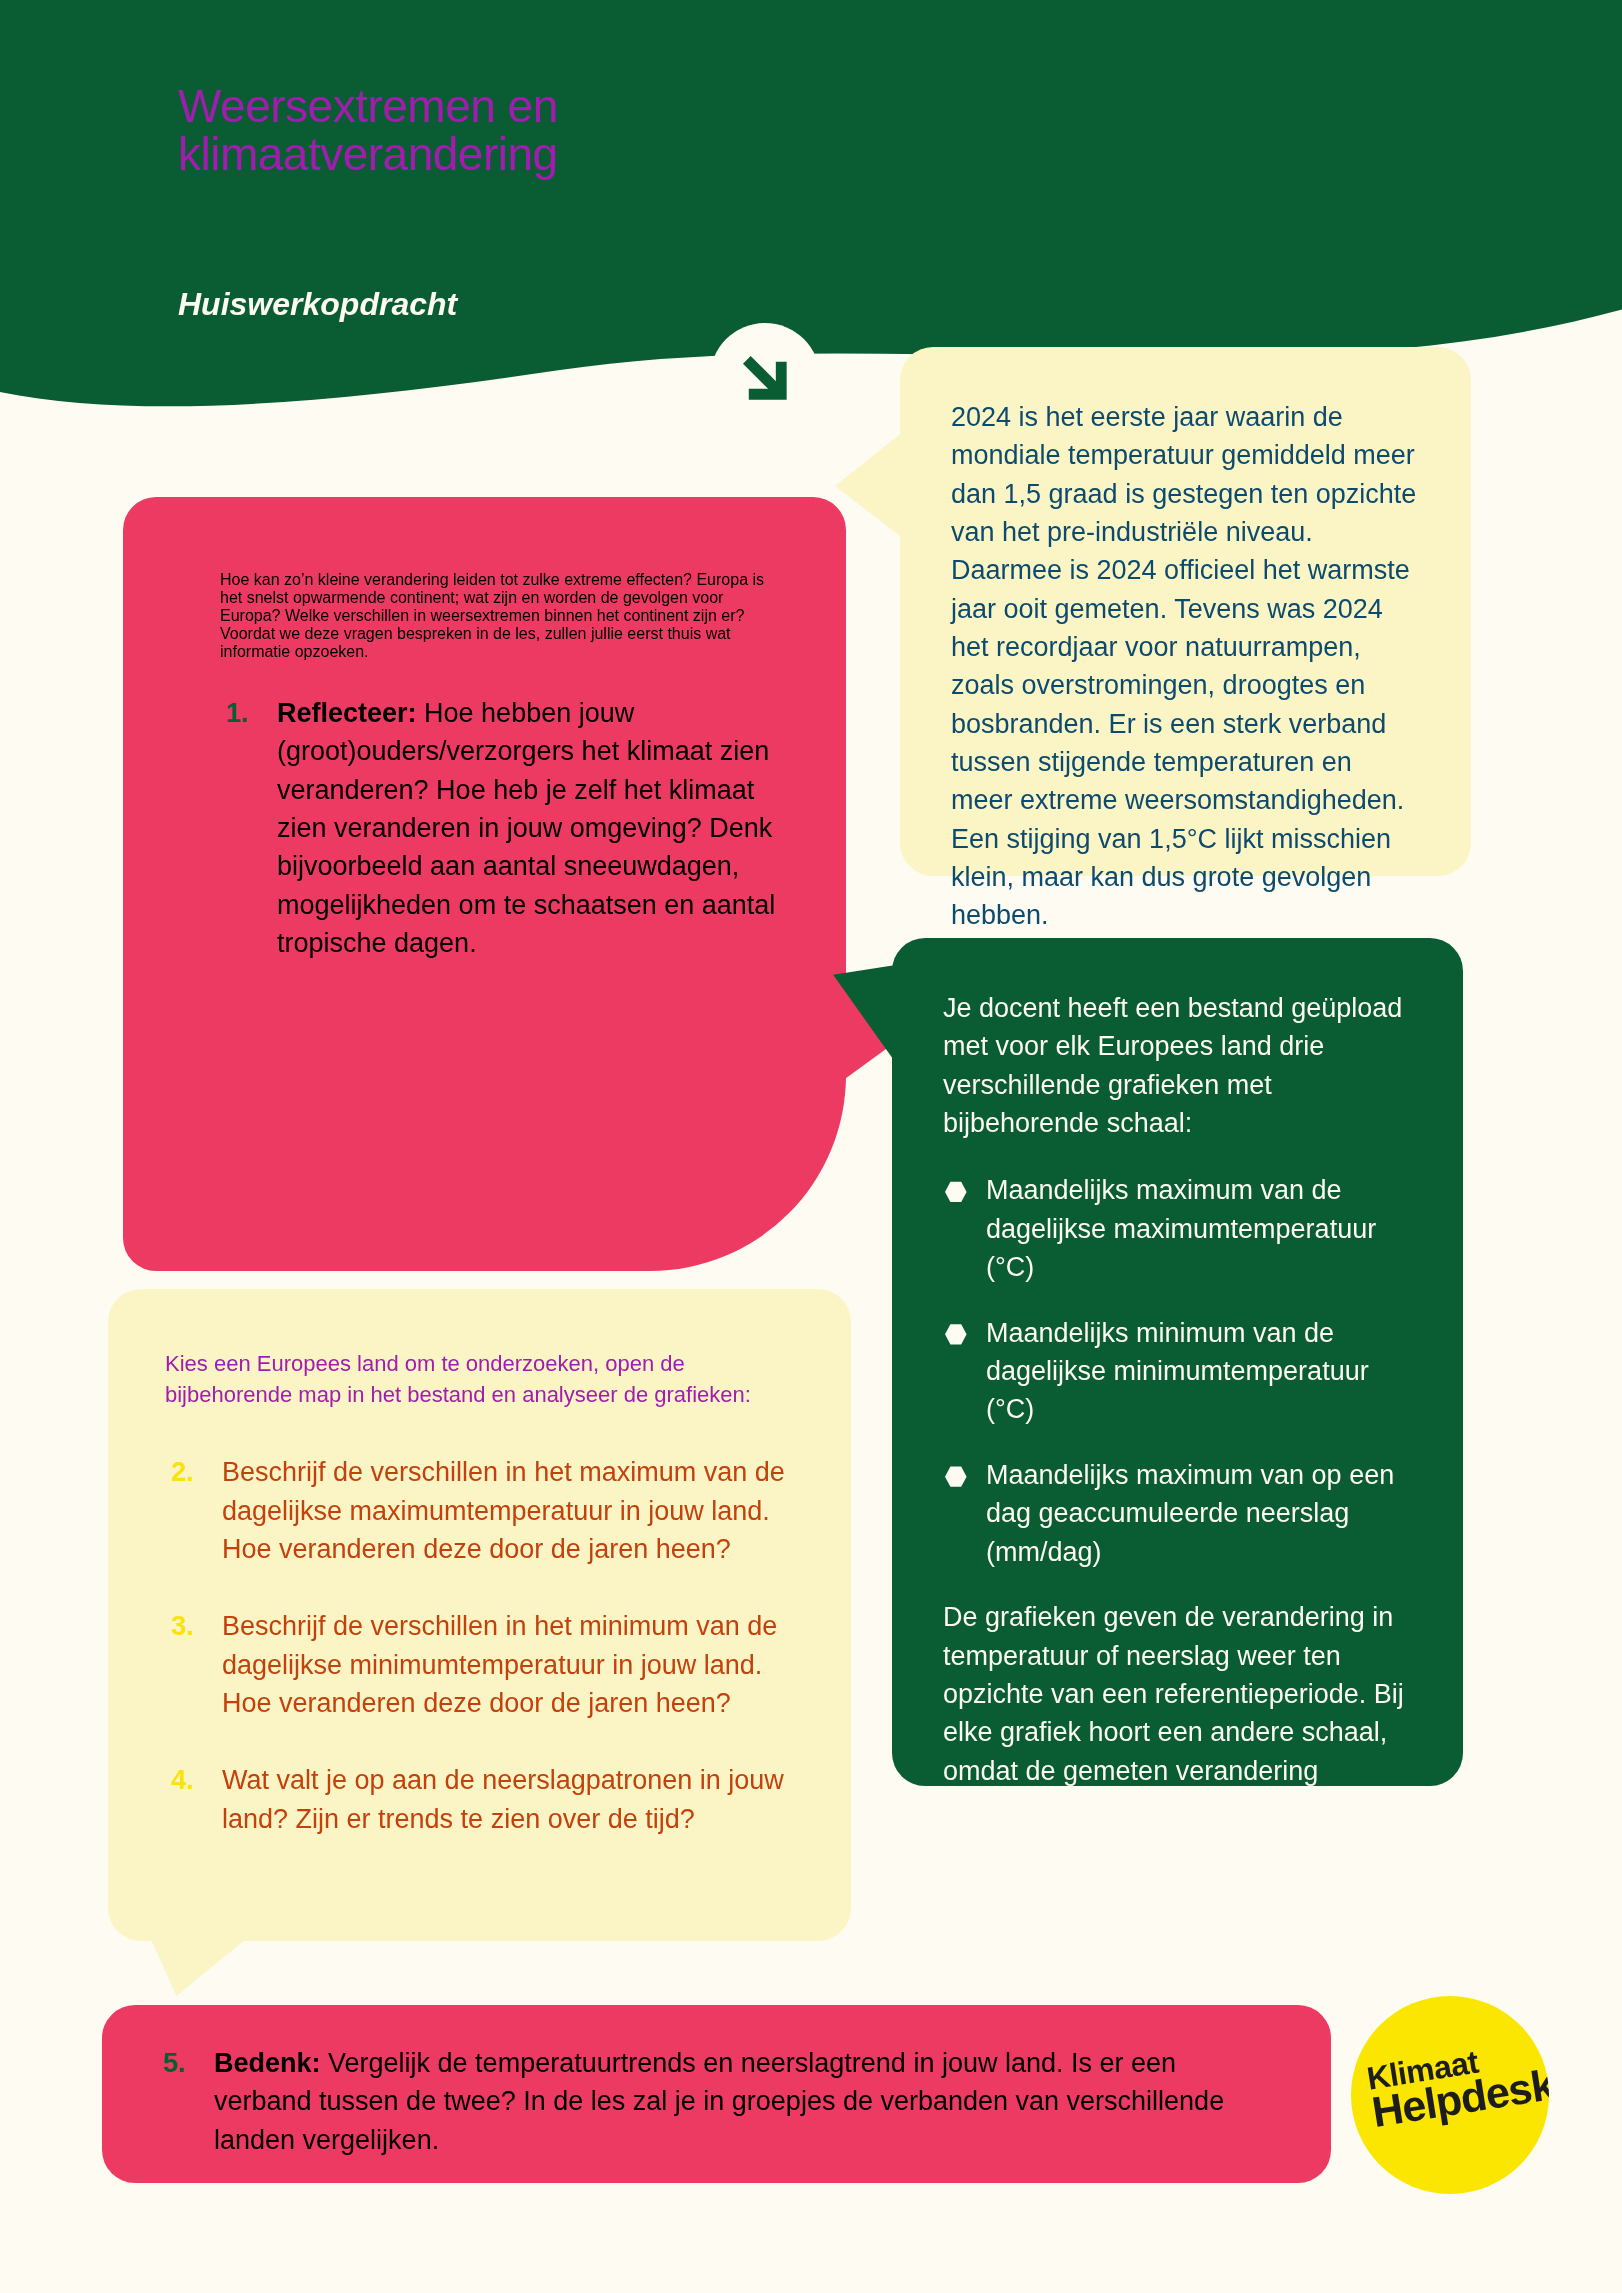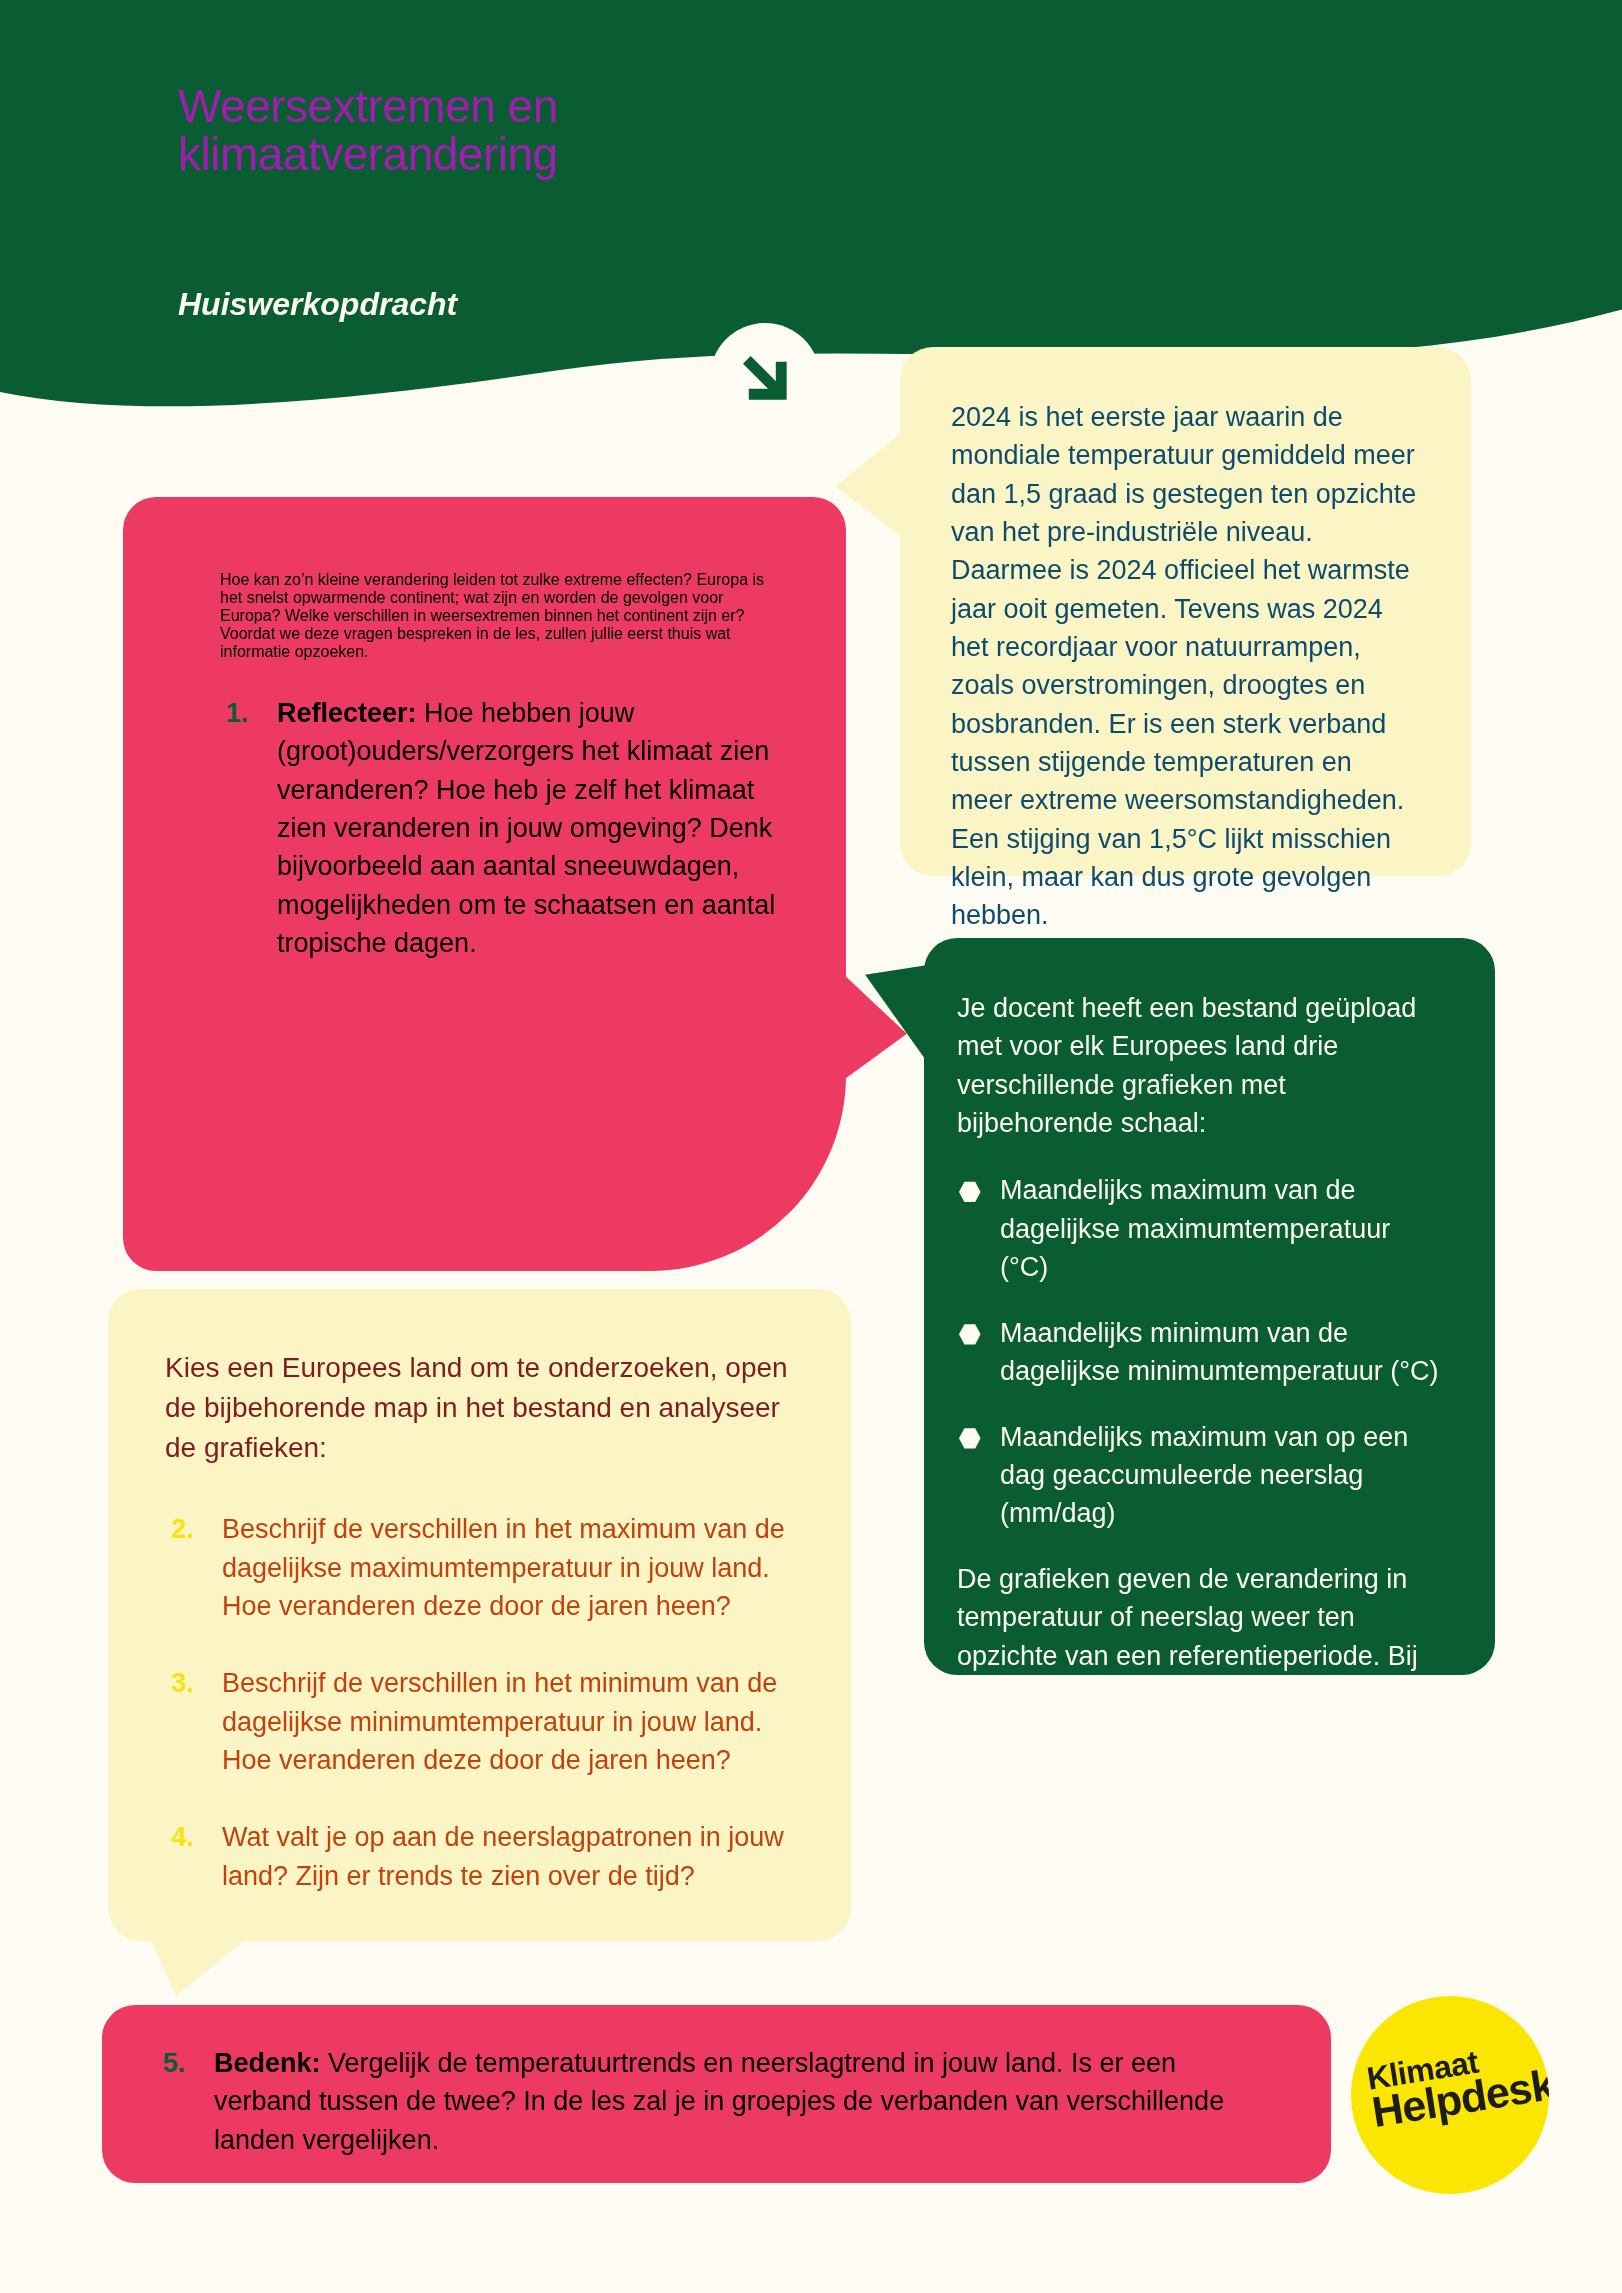--- a/index.html
+++ b/index.html
@@ -109,25 +109,25 @@
   #card-questions-ext .tail {
     position: absolute;
     right: -61px;
     top: 476px;
     width: 65px;
     height: 108px;
   }
 
   
   #card-sources {
-    left: 924px;
+    left: 892px;
     top: 938px;
     width: 571px;
-    height: 737px;
-    padding: 51px 51px 43px 33px;
+    height: 848px;
+    padding: 51px 51px 43px 51px;
   }
   #card-sources p {
     font-size: 27px;
     line-height: 1.42;
     color: #fdfbf2;
   }
   #card-sources .tail {
     position: absolute;
     left: -59px;
     top: 27.4px;
@@ -138,23 +138,23 @@
   
   #card-tasks {
     left: 108px;
     top: 1289px;
     width: 743px;
     height: 652px;
     border-radius: 33px;
     padding: 59px 57px 0 57px;
   }
   #card-tasks p.lead {
-    font-size: 28px;
-    line-height: 1.42;
-    color: #7f1d1d;
+    font-size: 22px;
+    line-height: 1.42;
+    color: #a21caf;
   }
   #card-tasks .tail {
     position: absolute;
     left: 41px;
     bottom: -55px;
     width: 102px;
     height: 61px;
   }
 
   

